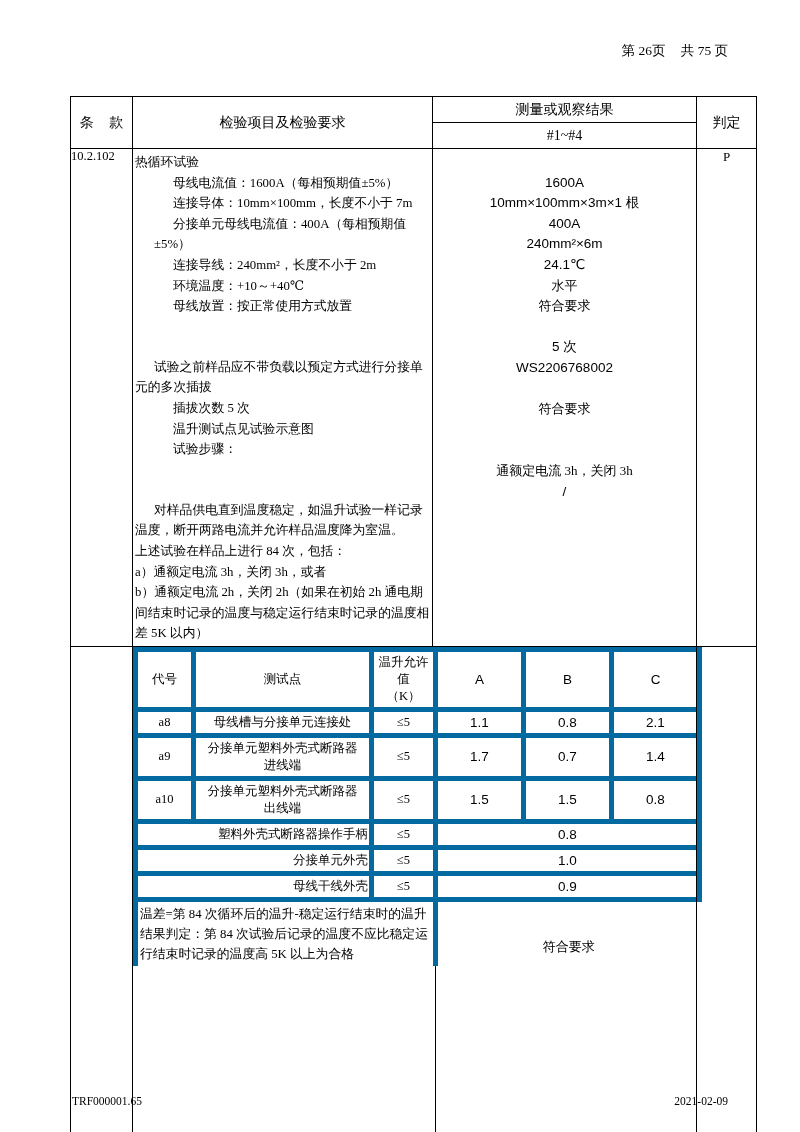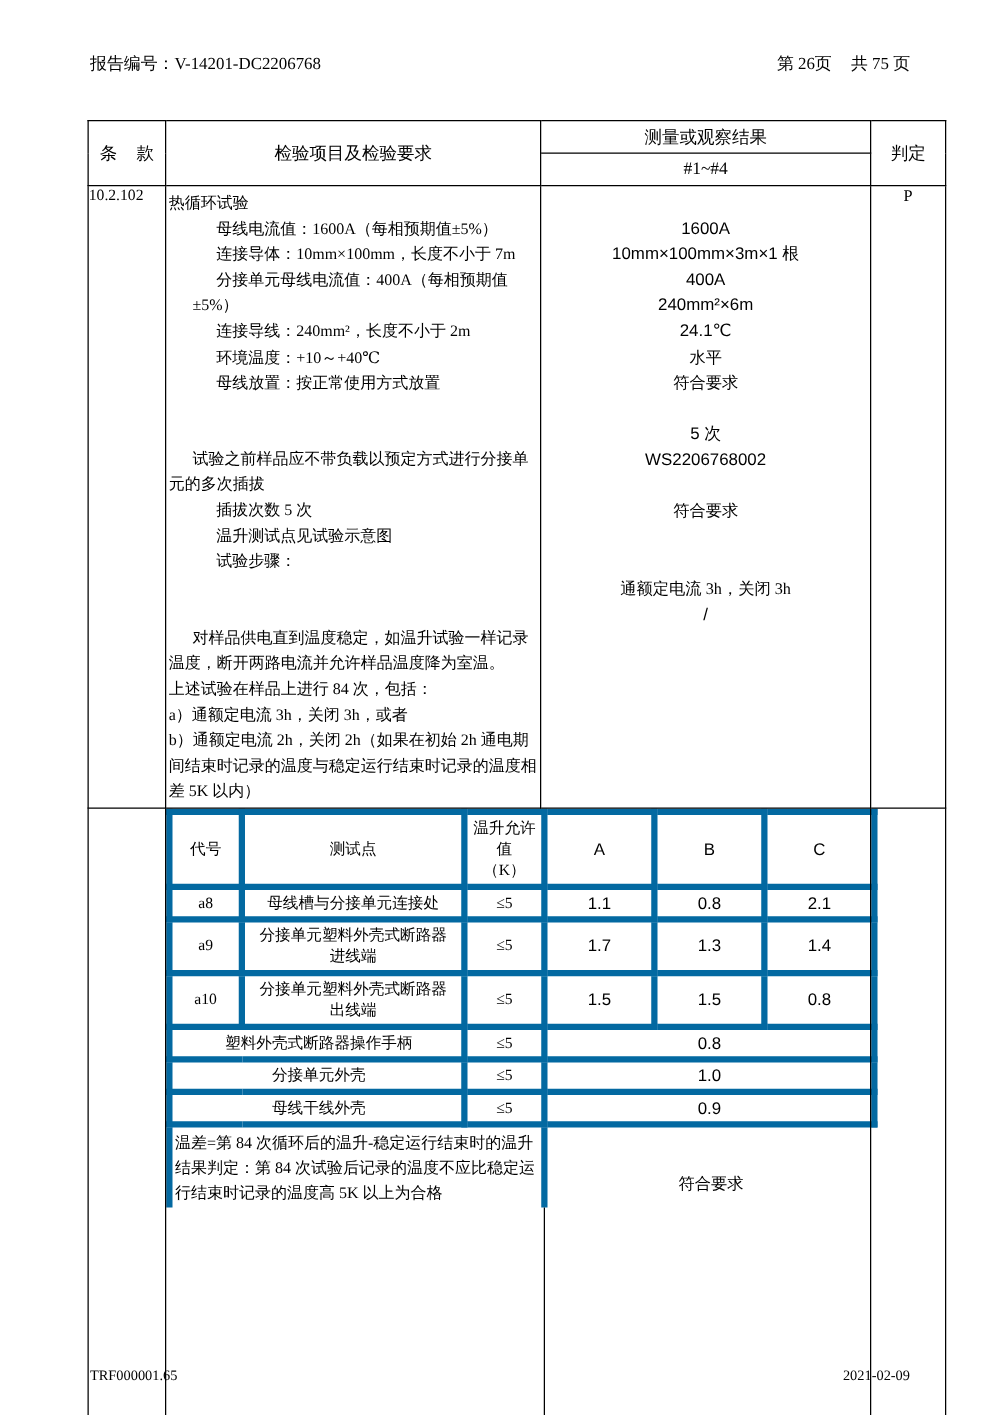--- a/index.html
+++ b/index.html
@@ -130,21 +130,21 @@
     vertical-align: middle;
     font-family: "Liberation Serif", "DejaVu Serif", serif;
     padding: 2px 1px;
     line-height: 17px;
   }
   .inner-table td.num {
     font-family: "Liberation Sans", "DejaVu Sans", sans-serif;
     font-size: 13.5px;
   }
   .inner-table td.lbl-left {
-    text-align: center;
+    text-align: right;
     padding-left: 4px;
   }
   .ih-code { width: 58px; }
   .ih-point { width: 178px; }
   .ih-limit { width: 64px; }
   .ih-abc { width: 88px; }
 
   .inner-wrap { padding: 0; }
 
   
@@ -174,21 +174,20 @@
     font-size: 11.5px;
     font-family: "Liberation Serif", serif;
   }
   .page-footer .left { position: absolute; left: 0; top: 0; }
   .page-footer .right { position: absolute; right: 0; top: 0; }
 </style>
 </head>
 <body>
 
 <div class="page-header">
-  <div class="left">报告编号：V-14201-DC2206768</div>
   <div class="right">
     <span>第 26页</span>
     <span>共 75 页</span>
   </div>
 </div>
 
 <table class="doc-table">
   <colgroup>
     <col class="c-clause">
       <col class="c-item">
@@ -289,21 +288,21 @@
               <td class="num">0.8</td>
               <td class="num">2.1</td>
             </tr>
 
             <tr>
               <td>a9</td>
               <td style="white-space:pre-line">分接单元塑料外壳式断路器
 进线端</td>
               <td>≤5</td>
               <td class="num">1.7</td>
-              <td class="num">1.3</td>
+              <td class="num">0.7</td>
               <td class="num">1.4</td>
             </tr>
 
             <tr>
               <td>a10</td>
               <td style="white-space:pre-line">分接单元塑料外壳式断路器
 出线端</td>
               <td>≤5</td>
               <td class="num">1.5</td>
               <td class="num">1.5</td>

